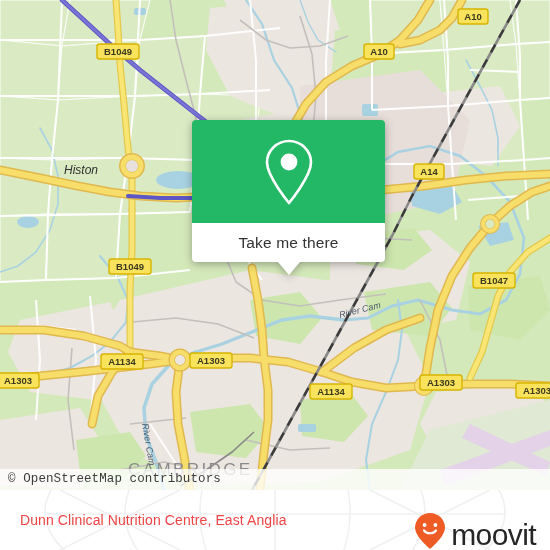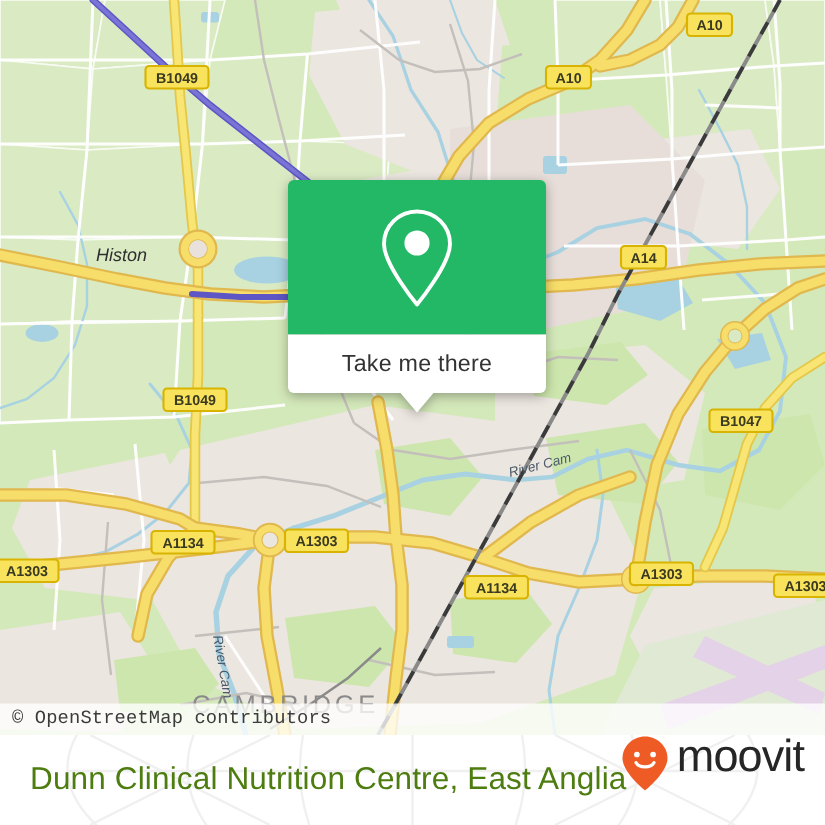--- a/index.html
+++ b/index.html
@@ -22,21 +22,21 @@
     font-size:12.5px;color:#3b3b3b;
     padding:3px 0 3px 8px;
     line-height:15px;
     box-sizing:border-box;
     letter-spacing:.1px;
     font-family:Liberation Mono, monospace;
   }
 
   
   .popup{
-    position:absolute;left:192px;top:120px;width:172px;
+    position:absolute;left:192px;top:120px;width:193px;
     filter:drop-shadow(0 2px 4px rgba(0,0,0,.32));
   }
   .popup-head{
     background:#22b866;height:103px;border-radius:4px 4px 0 0;
     display:flex;align-items:center;justify-content:center;
   }
   .popup-foot{
     background:#ffffff;height:39px;border-radius:0 0 4px 4px;
     display:flex;align-items:center;justify-content:center;
     font-size:15.5px;color:#333333;letter-spacing:.15px;
@@ -49,25 +49,25 @@
 
   
   .footer{
     position:absolute;left:0;top:490px;width:550px;height:60px;
     background:#ffffff;overflow:hidden;
   }
   .footer-wm{position:absolute;left:0;top:0;opacity:1;}
   .footer-title{
     position:absolute;left:20px;top:0;height:59px;
     display:flex;align-items:center;
-    font-size:21px;color:#4d7c0f;letter-spacing:.1px;
+    font-size:14px;color:#ef4444;letter-spacing:.1px;
   }
   .brand{
     position:absolute;right:14px;top:0;height:60px;
-    display:flex;align-items:flex-start;gap:5px;
+    display:flex;align-items:flex-end;gap:5px;
   }
   .brand-word{
     font-size:30px;color:#262626;letter-spacing:-0.6px;
     font-weight:400;line-height:30px;
   }
 
   
   .shield-txt{font-family:"Liberation Sans", sans-serif;font-size:9.5px;font-weight:700;fill:#3a3a20;}
   .place-major{font-family:"Liberation Sans", sans-serif;font-size:17px;fill:#8a8a8a;letter-spacing:2.4px;}
   .place-minor{font-family:"Liberation Sans", sans-serif;font-size:12px;fill:#2f2f2f;font-style:italic;}

